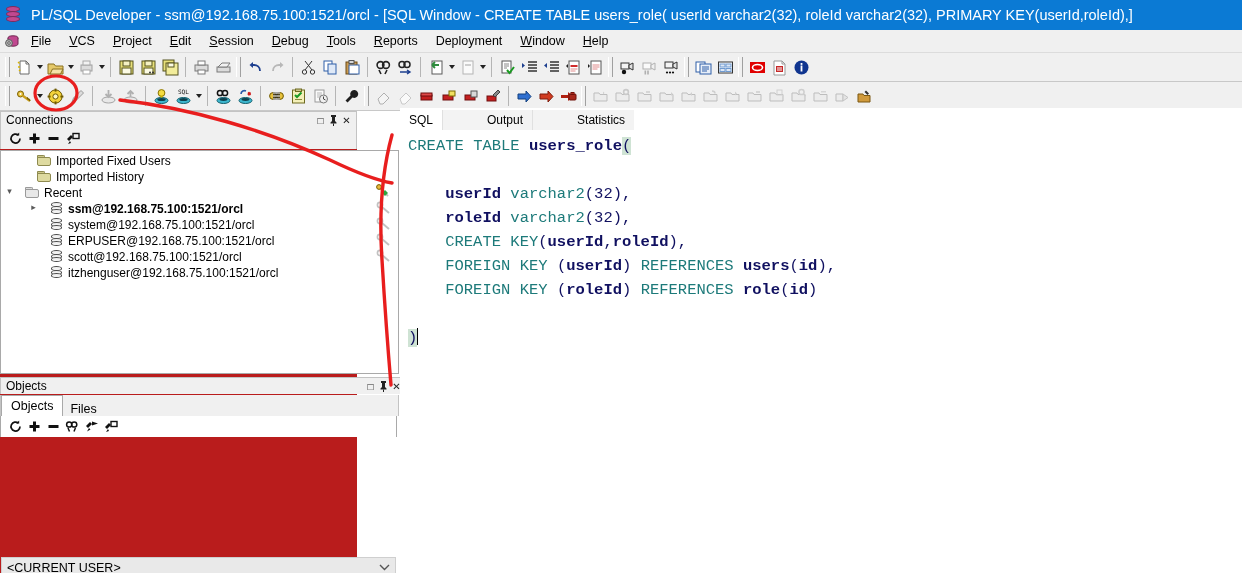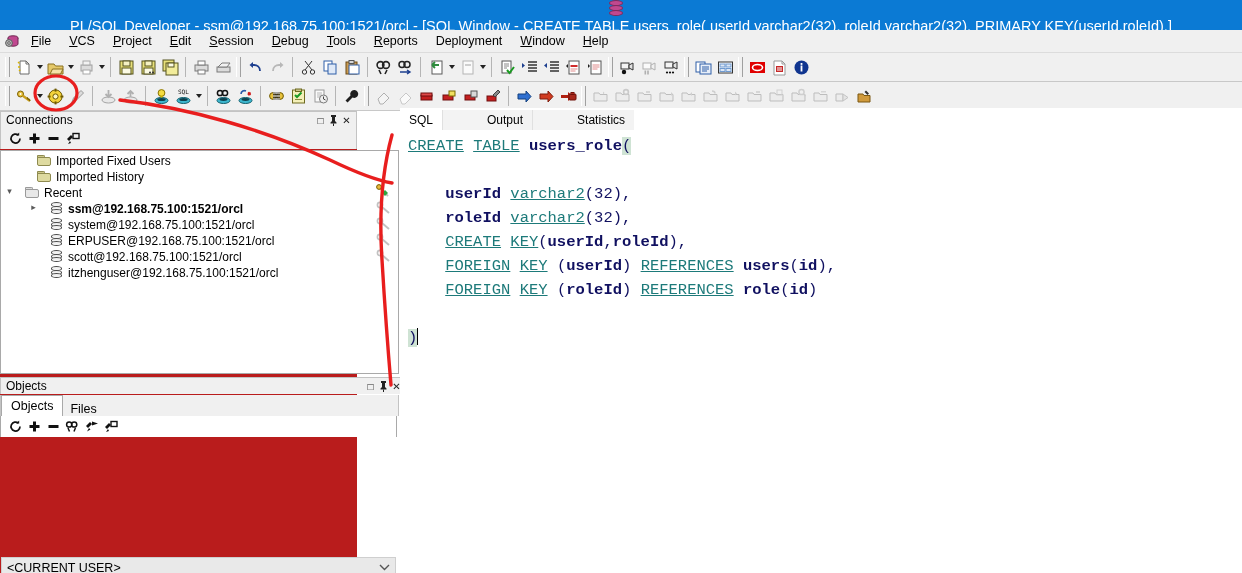--- a/index.html
+++ b/index.html
@@ -9,21 +9,21 @@
     font-family:"Liberation Sans", sans-serif;
     font-size:12px;color:#000;
     -webkit-font-smoothing:antialiased;
   }
   #app{position:relative;width:1242px;height:573px;overflow:hidden;}
 
   
   .titlebar{
     height:30px;background:#0b7ad4;color:#fff;
     display:flex;align-items:center;padding:0 6px;
-    font-size:14.5px;white-space:nowrap;overflow:hidden;flex-direction:column;
+    font-size:14.5px;white-space:nowrap;overflow:hidden;
   }
   .titlebar .tb-icon{
     width:18px;height:18px;margin-right:7px;flex:0 0 auto;position:relative;
   }
   .db-glyph{width:14px;height:16px;position:relative;display:inline-block;}
   .db-glyph i{position:absolute;left:0;width:14px;background:#c0488f;border:1px solid #7d2b5c;box-sizing:border-box;}
   .db-glyph i:nth-child(1){top:0;height:6px;border-radius:7px/3px;}
   .db-glyph i:nth-child(2){top:5px;height:6px;border-radius:7px/3px;}
   .db-glyph i:nth-child(3){top:10px;height:6px;border-radius:7px/3px;}
 
@@ -95,21 +95,21 @@
   
   .editor-area{position:absolute;left:400px;top:108px;right:0;bottom:0;background:#fff;}
   .tabstrip{height:22px;background:#fff;display:flex;align-items:flex-end;border-bottom:1px solid #d6d6d6;}
   .tab{height:20px;display:flex;align-items:center;padding:0 9px;font-size:12px;color:#000;
     background:#fff;cursor:default;}
   .tab.sel{font-weight:normal;background:#fff;border:none;}
   .tab.inact{background:#f3f3f3;border-left:1px solid #e0e0e0;padding-left:44px;}
   .codearea{position:absolute;left:0;top:22px;right:0;bottom:0;background:#fff;
     font-family:"Liberation Mono", monospace;font-size:15.5px;line-height:24px;
     padding:4px 0 0 8px;box-sizing:border-box;white-space:pre;}
-  .kw{color:#1d7a7a;text-decoration:underline;}
+  .kw{color:#1d7a7a;}
   .id{color:#101060;font-weight:bold;}
   .pl{color:#101060;}
   .num{color:#101060;}
   .hl{background:#cfe3d4;}
   .caret{display:inline-block;width:1px;height:17px;background:#000;vertical-align:-3px;}
 
   
   .annot{position:absolute;left:0;top:0;width:1242px;height:573px;pointer-events:none;}
 </style>
 </head>

